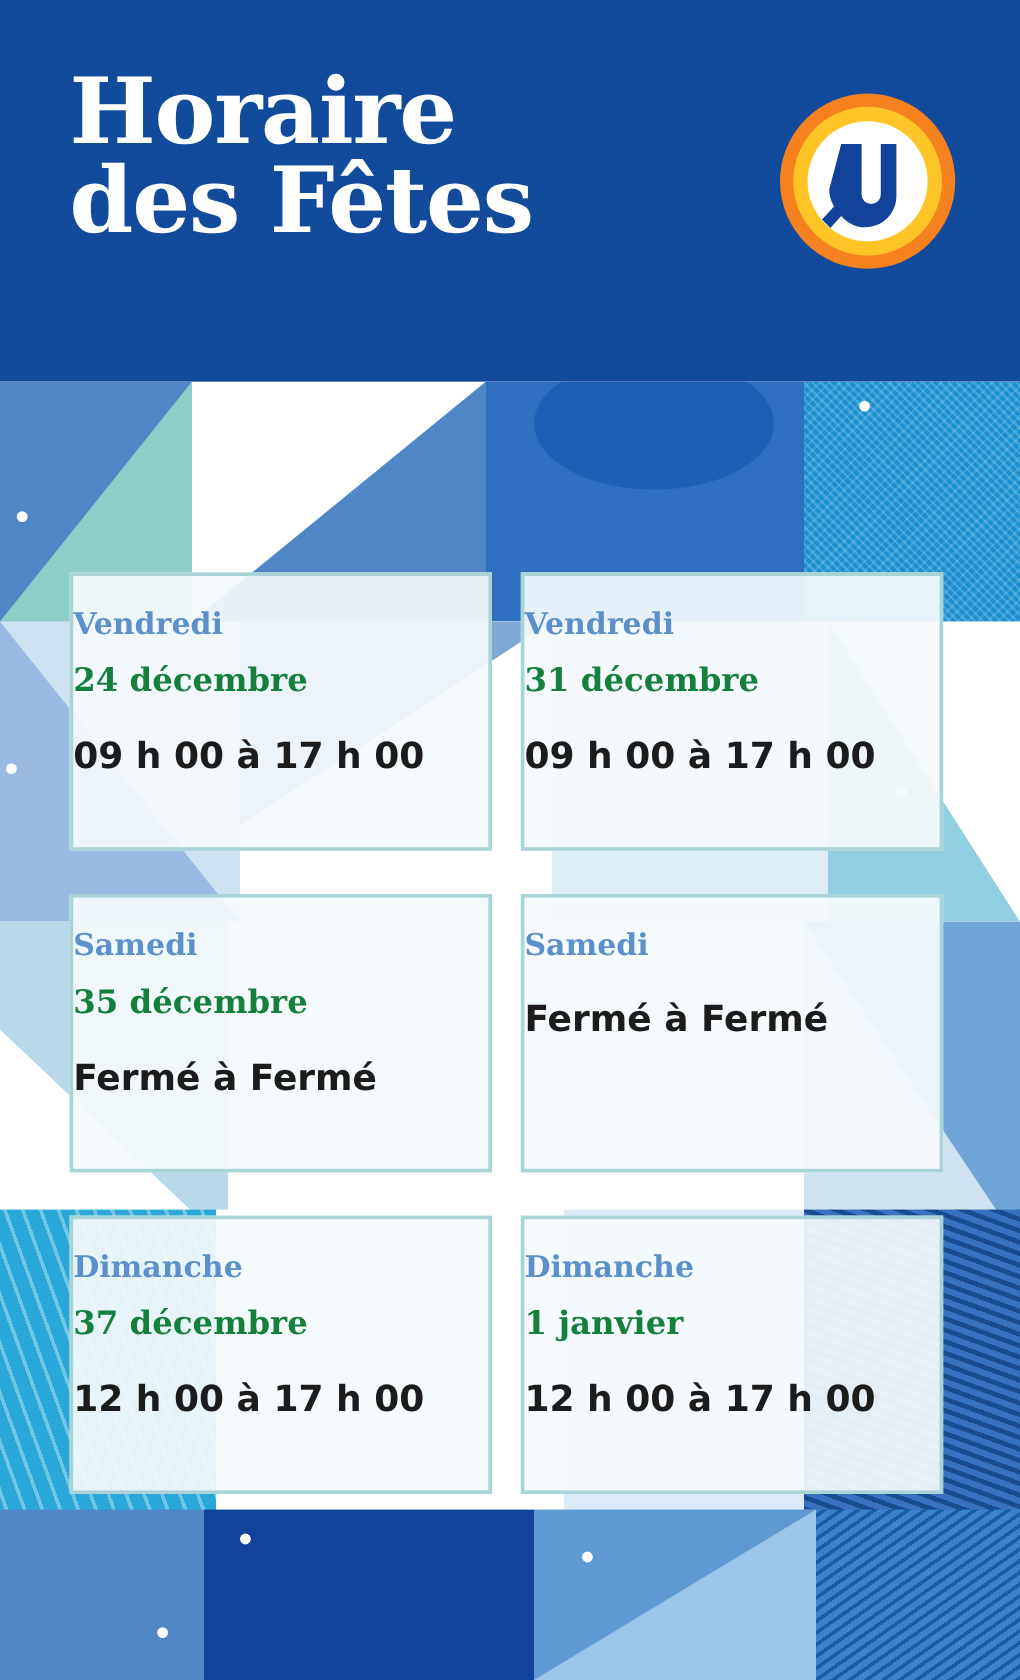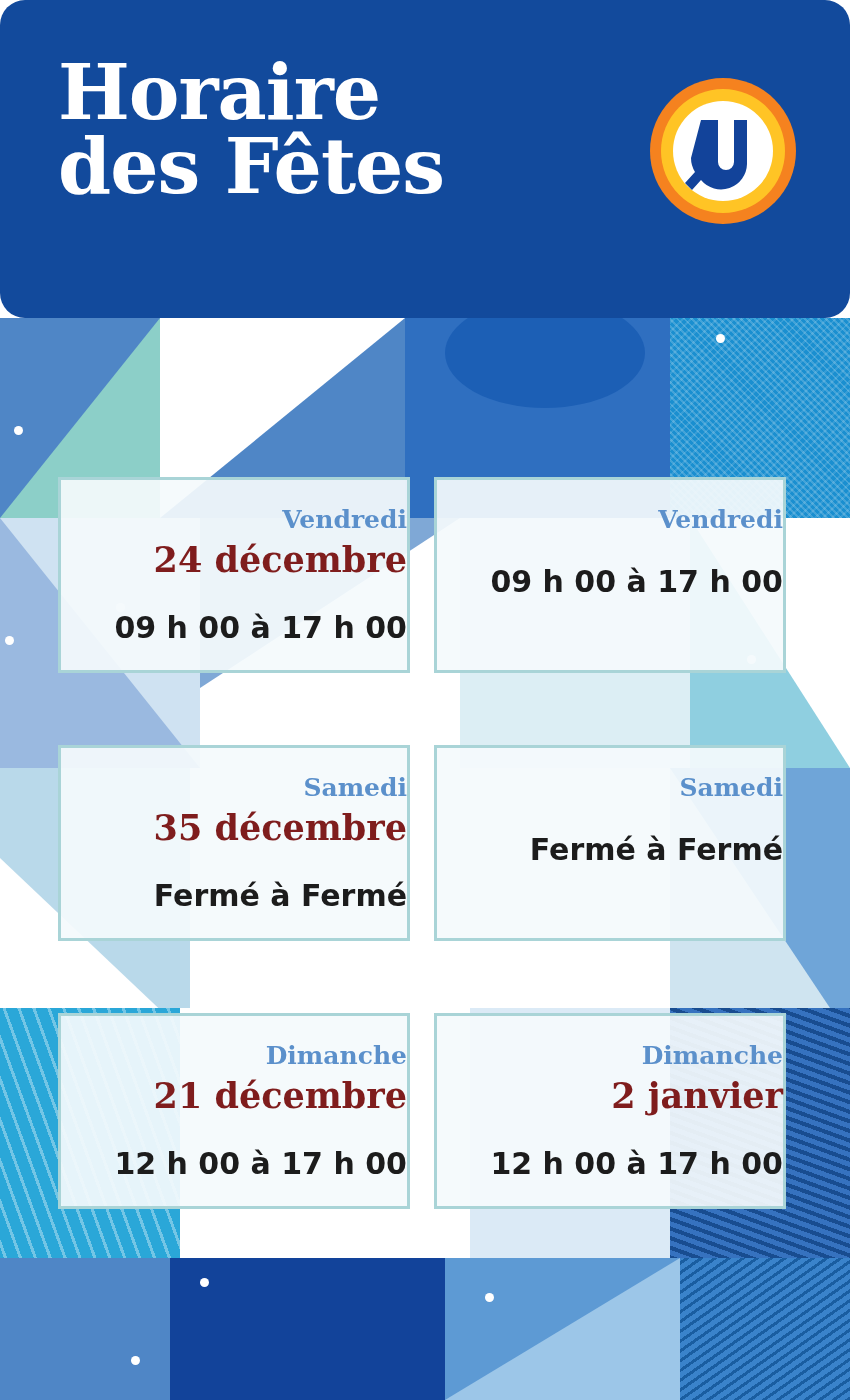--- a/index.html
+++ b/index.html
@@ -23,21 +23,20 @@
   }
 
   
   .header {
     position: absolute;
     left: 0; top: 0;
     width: 850px;
     height: 318px;
     background: #124a9c;
     box-sizing: border-box;
-    border-radius: 25px;
   }
   .header-title {
     position: absolute;
     left: 58px;
     top: 56px;
     color: #ffffff;
     font-family: "DejaVu Serif", "Liberation Serif", serif;
     font-weight: bold;
     font-size: 76px;
     line-height: 0.97;
@@ -82,40 +81,40 @@
 
   
   .grid {
     position: absolute;
     left: 0; top: 0;
     width: 850px; height: 1400px;
   }
   .card {
     position: absolute;
     width: 352px;
-    height: 196px;
+    height: 232px;
     background: rgba(244, 250, 252, 0.93);
     border: 3px solid #a9d4d7;
     box-sizing: border-box;
-    text-align: right;
+    text-align: left;
   }
   .card-weekday {
     margin-top: 26px;
     font-family: "DejaVu Serif", "Liberation Serif", serif;
     font-weight: bold;
     font-size: 25px;
     color: #5b90cb;
     line-height: 1.1;
   }
   .card-date {
-    margin-top: 6px;
+    margin-top: 18px;
     font-family: "DejaVu Serif", "Liberation Serif", serif;
     font-weight: bold;
-    font-size: 35px;
-    color: #7f1d1d;
+    font-size: 27px;
+    color: #15803d;
     line-height: 1.15;
   }
   .card-date sup {
     font-size: 0.55em;
     vertical-align: super;
   }
   .card-hours {
     margin-top: 30px;
     font-family: "DejaVu Sans", "Liberation Sans", sans-serif;
     font-weight: bold;
@@ -227,40 +226,41 @@
   <div class="grid">
 
     <div class="card c0">
       <div class="card-weekday">Vendredi</div>
       <div class="card-date">24 décembre</div>
       <div class="card-hours">09 h 00 à 17 h 00</div>
     </div>
 
     <div class="card c1">
       <div class="card-weekday">Vendredi</div>
+      <div class="card-date">31 décembre</div>
       <div class="card-hours">09 h 00 à 17 h 00</div>
     </div>
 
     <div class="card c2">
       <div class="card-weekday">Samedi</div>
       <div class="card-date">35 décembre</div>
       <div class="card-hours">Fermé à Fermé</div>
     </div>
 
     <div class="card c3">
       <div class="card-weekday">Samedi</div>
       <div class="card-hours">Fermé à Fermé</div>
     </div>
 
     <div class="card c4">
       <div class="card-weekday">Dimanche</div>
-      <div class="card-date">21 décembre</div>
+      <div class="card-date">37 décembre</div>
       <div class="card-hours">12 h 00 à 17 h 00</div>
     </div>
 
     <div class="card c5">
       <div class="card-weekday">Dimanche</div>
-      <div class="card-date">2 janvier</div>
+      <div class="card-date">1 janvier</div>
       <div class="card-hours">12 h 00 à 17 h 00</div>
     </div>
 
   </div>
 </div>
 
 </body></html>

